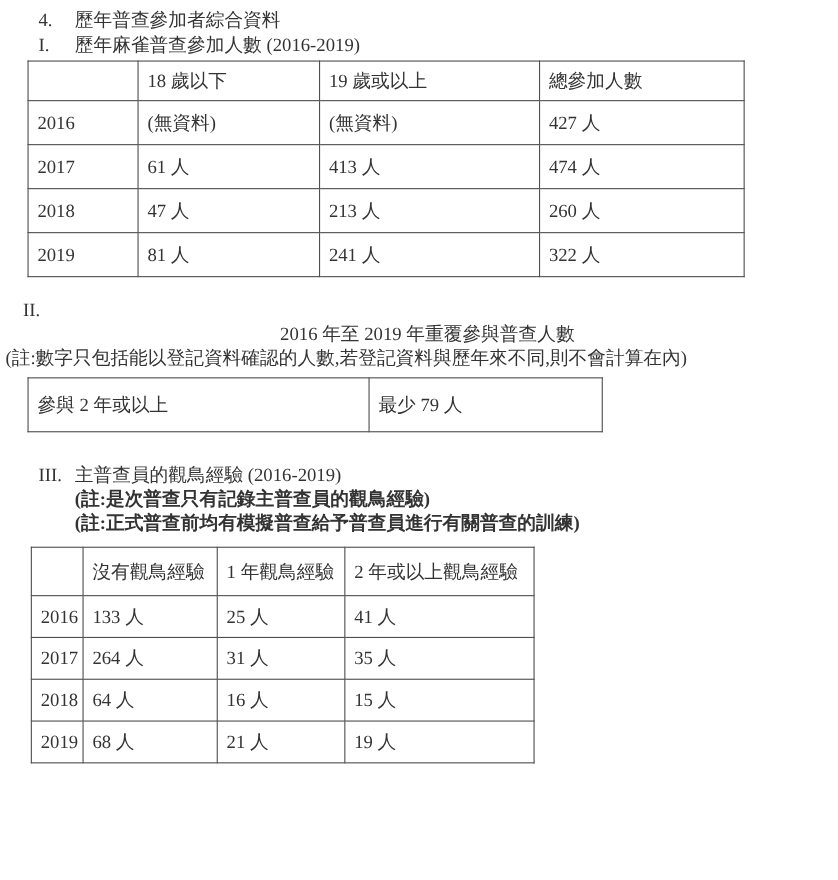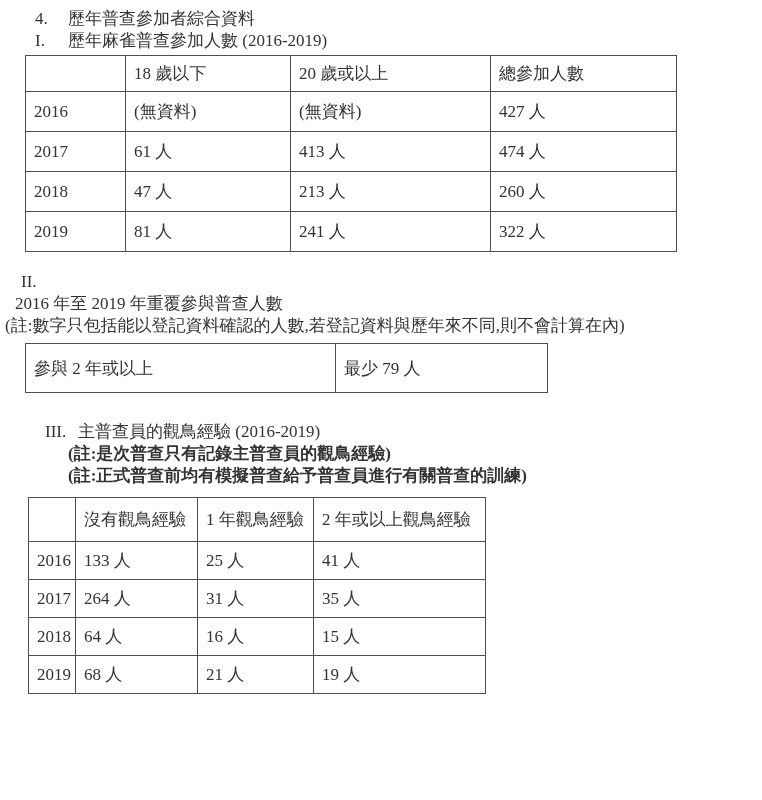--- a/index.html
+++ b/index.html
@@ -17,23 +17,23 @@
   }
   .doc { position: relative; width: 762px; height: 800px; }
 
   .tline { line-height: 22px; white-space: nowrap; }
   .hline { display: flex; }
   .marker { display: inline-block; min-width: 33px; flex: 0 0 33px; }
 
   .h-main  { margin: 8px 0 0 35px; }
   .h-s1    { margin: 0 0 0 35px; }
   .h-s2    { margin: 19px 0 0 21px; }
-  .sub-s2  { margin: 0 0 0 15px; }
+  .sub-s2  { margin: 0 0 0 15px; text-align: center; }
   .note-s2 { margin: 0 0 0 5px; }
-  .h-s3    { margin: 28px 0 0 45px; }
+  .h-s3    { margin: 28px 0 0 35px; }
   .note-s3 { margin: 0 0 0 68px; font-weight: bold; }
 
   table.t {
     border-collapse: collapse;
     table-layout: fixed;
   }
   table.t td {
     border: 1.5px solid #4e4e4e;
     padding: 0 4px 0 8px;
     white-space: nowrap;
@@ -75,21 +75,21 @@
     <colgroup>
       <col style="width:100px">
         <col style="width:165px">
         <col style="width:200px">
         <col style="width:186px">
     </colgroup>
     <tbody>
       <tr class="head">
         <td></td>
         <td>18 歲以下</td>
-        <td>20 歲或以上</td>
+        <td>19 歲或以上</td>
         <td>總參加人數</td>
       </tr>
       <tr>
         <td>2016</td>
         <td>(無資料)</td>
         <td>(無資料)</td>
         <td>427 人</td>
       </tr>
       <tr>
         <td>2017</td>

